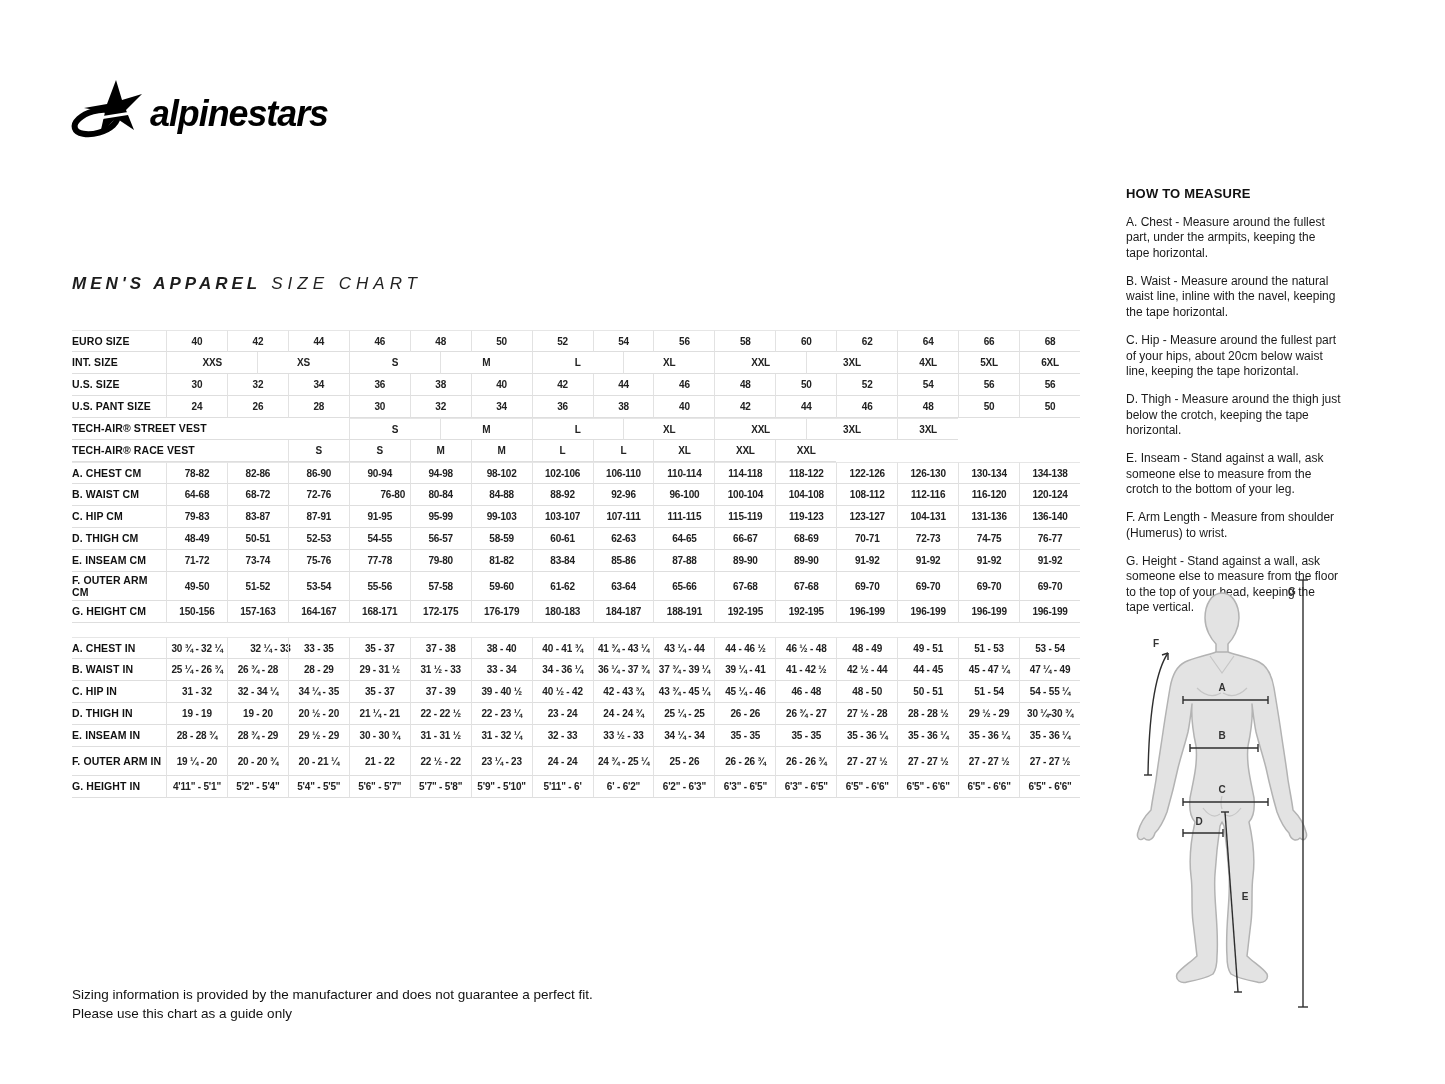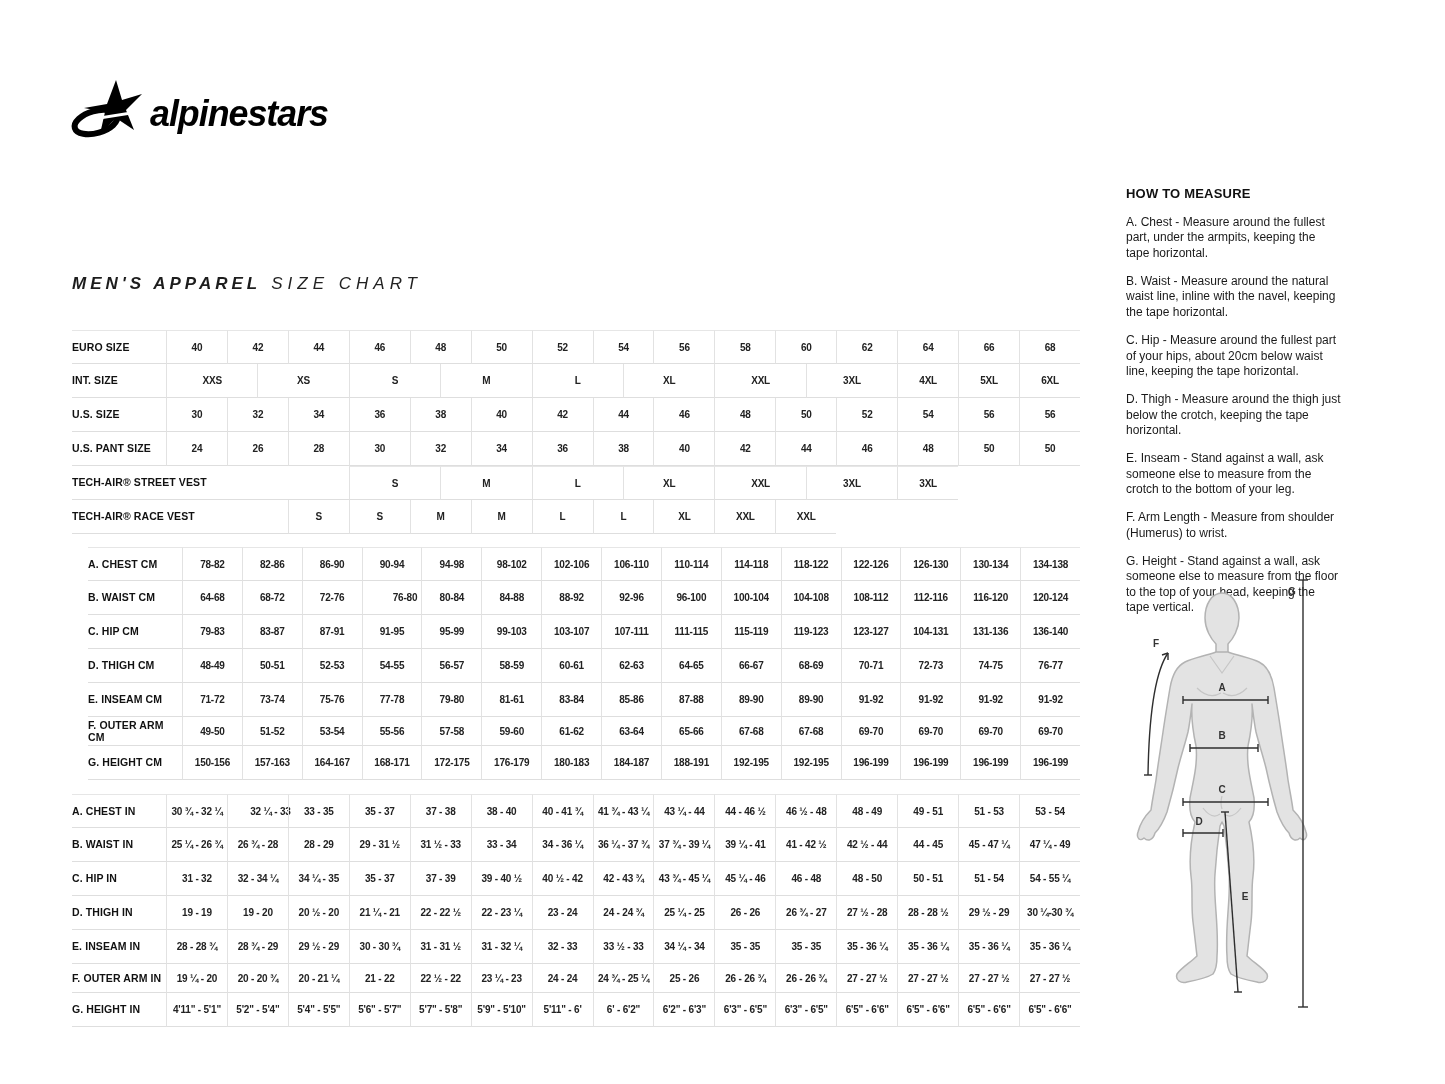--- a/index.html
+++ b/index.html
@@ -7,24 +7,24 @@
         font-family:"Liberation Sans",sans-serif;color:#1d1d1d;}
   
   #logo{position:absolute;left:70px;top:78px;width:265px;height:66px;}
   
   #title{position:absolute;left:72px;top:274px;font-size:17px;font-style:italic;white-space:nowrap;}
   #title .t-main{font-weight:bold;letter-spacing:4px;}
   #title .t-sub{font-weight:normal;letter-spacing:5px;color:#222;margin-left:10px;}
   
   #size-table{position:absolute;left:72px;top:330px;width:1008px;}
   .tblock{margin:0;}
-  .tblock-1{margin-bottom:13px;}
-  .tblock-2{margin-bottom:14px;margin-left:16px;}
+  .tblock-1{}
+  .tblock-2{margin-bottom:14px;}
   .tblock-3{margin-bottom:8px;}
-  .trow{display:grid;grid-template-columns:94px repeat(30,1fr);align-items:stretch;height:34px;}
+  .trow{display:grid;grid-template-columns:94px repeat(30,1fr);align-items:stretch;height:22px;}
   .trow.tall{height:29px;}
   .rlabel{font-weight:bold;font-size:10.5px;letter-spacing:.1px;line-height:1.15;
           display:flex;align-items:center;text-align:left;
           border-bottom:1px solid #dedede;color:#111;}
   .rlabel.nowrap{white-space:nowrap;overflow:visible;z-index:2;}
   .tcell{font-size:10px;font-weight:bold;letter-spacing:-.2px;color:#222;
          display:flex;align-items:center;justify-content:center;text-align:center;
          border-bottom:1px solid #dedede;border-left:1px solid #e2e2e2;white-space:nowrap;}
   .tcell.blank{border:none;}
   .tcell.blank.bline{border-bottom:1px solid #dedede;}
@@ -232,21 +232,21 @@
           <div class="tcell" style="grid-column: span 2;">74-75</div>
           <div class="tcell" style="grid-column: span 2;">76-77</div>
         </div>
         <div class="trow">
           <div class="rlabel">E. INSEAM CM</div>
           <div class="tcell" style="grid-column: span 2;">71-72</div>
           <div class="tcell" style="grid-column: span 2;">73-74</div>
           <div class="tcell" style="grid-column: span 2;">75-76</div>
           <div class="tcell" style="grid-column: span 2;">77-78</div>
           <div class="tcell" style="grid-column: span 2;">79-80</div>
-          <div class="tcell" style="grid-column: span 2;">81-61</div>
+          <div class="tcell" style="grid-column: span 2;">81-82</div>
           <div class="tcell" style="grid-column: span 2;">83-84</div>
           <div class="tcell" style="grid-column: span 2;">85-86</div>
           <div class="tcell" style="grid-column: span 2;">87-88</div>
           <div class="tcell" style="grid-column: span 2;">89-90</div>
           <div class="tcell" style="grid-column: span 2;">89-90</div>
           <div class="tcell" style="grid-column: span 2;">91-92</div>
           <div class="tcell" style="grid-column: span 2;">91-92</div>
           <div class="tcell" style="grid-column: span 2;">91-92</div>
           <div class="tcell" style="grid-column: span 2;">91-92</div>
         </div>
@@ -542,14 +542,18 @@
         <text class="dim-label" x="97" y="179">B</text>
         <text class="dim-label" x="97" y="233">C</text>
         <text class="dim-label" x="74" y="265">D</text>
         <text class="dim-label" x="120" y="340">E</text>
         <text class="dim-label" x="31" y="87">F</text>
         <text class="dim-label" x="167" y="35">G</text>
       </g>
     </svg>
   </div>
 
+  <div id="footer">
+    <div>Sizing information is provided by the manufacturer and does not guarantee a perfect fit.</div>
+    <div>Please use this chart as a guide only</div>
+  </div>
 
 </div>
 
 </body></html>

